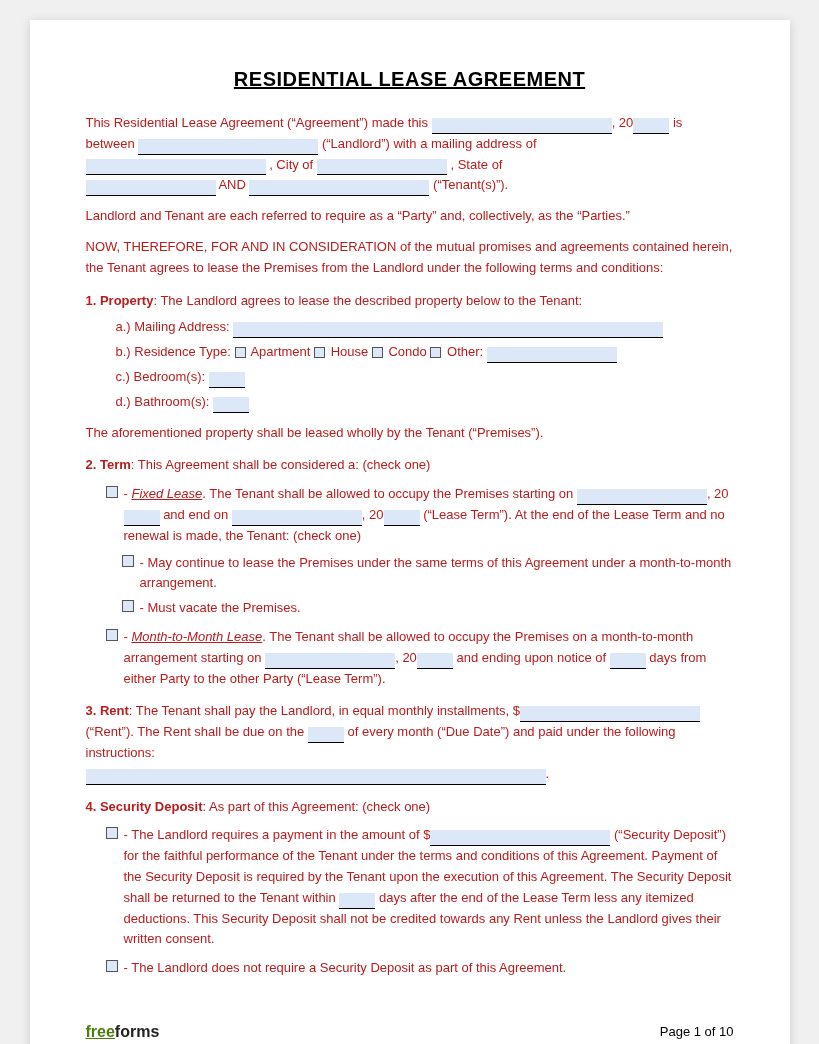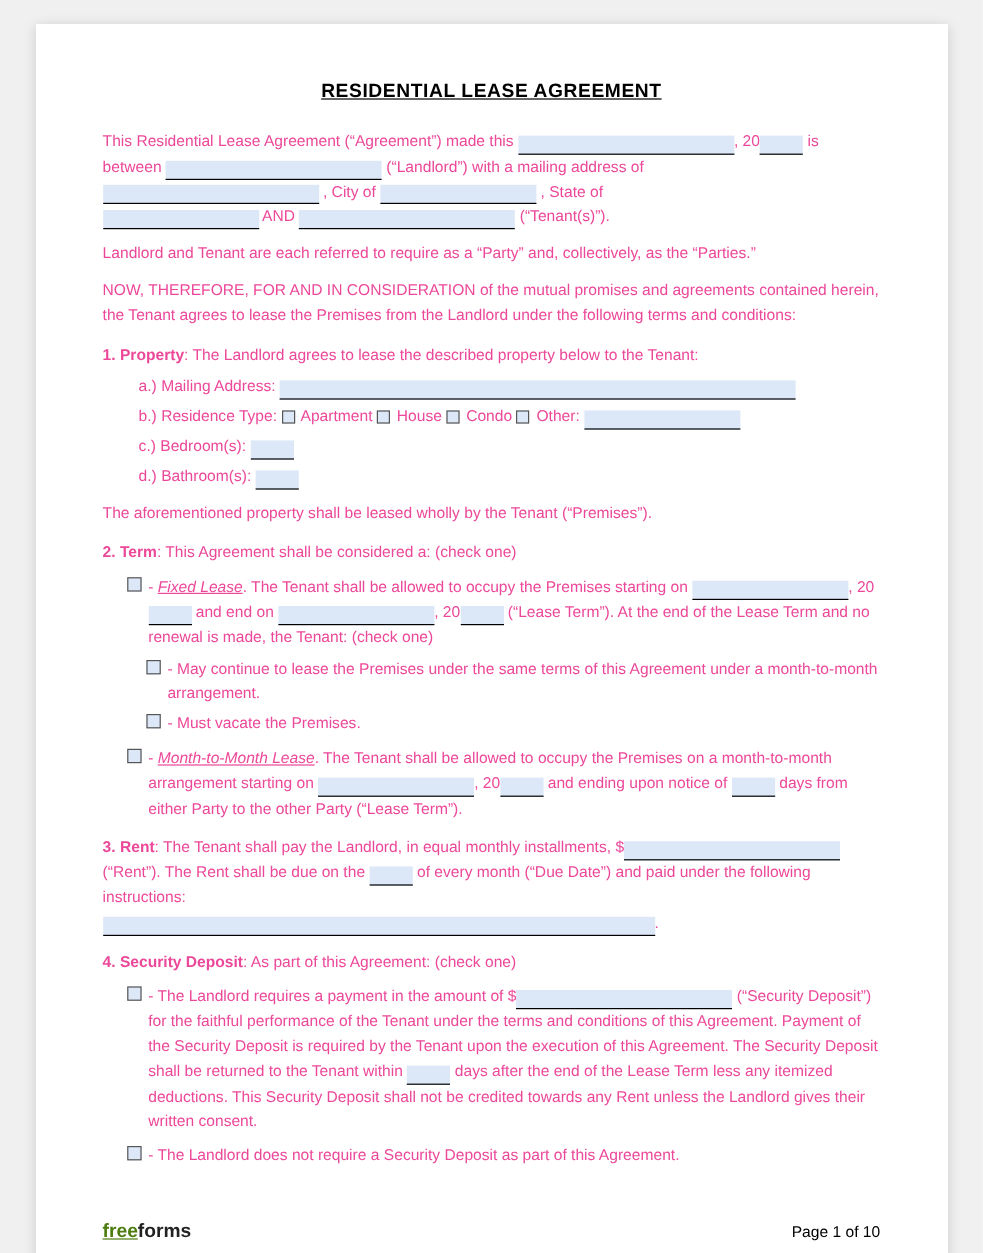--- a/index.html
+++ b/index.html
@@ -17,29 +17,29 @@
       background: #fff;
       width: 760px;
       min-height: 980px;
       padding: 48px 56px 48px 56px;
       box-shadow: 0 2px 10px rgba(0,0,0,0.15);
       position: relative;
     }
     .title {
       text-align: center;
       font-weight: bold;
-      font-size: 16px;
+      font-size: 20px;
       text-decoration: underline;
       margin-bottom: 22px;
       letter-spacing: 0.5px;
     }
     .body-text {
       font-size: 13px;
       line-height: 1.6;
-      color: #ec4899;
+      color: #b91c1c;
     }
     .underline-field {
       display: inline-block;
       border-bottom: 1px solid #000;
       min-width: 80px;
       height: 16px;
       vertical-align: bottom;
       background: #dce8f8;
     }
     .underline-field.long { min-width: 180px; }

